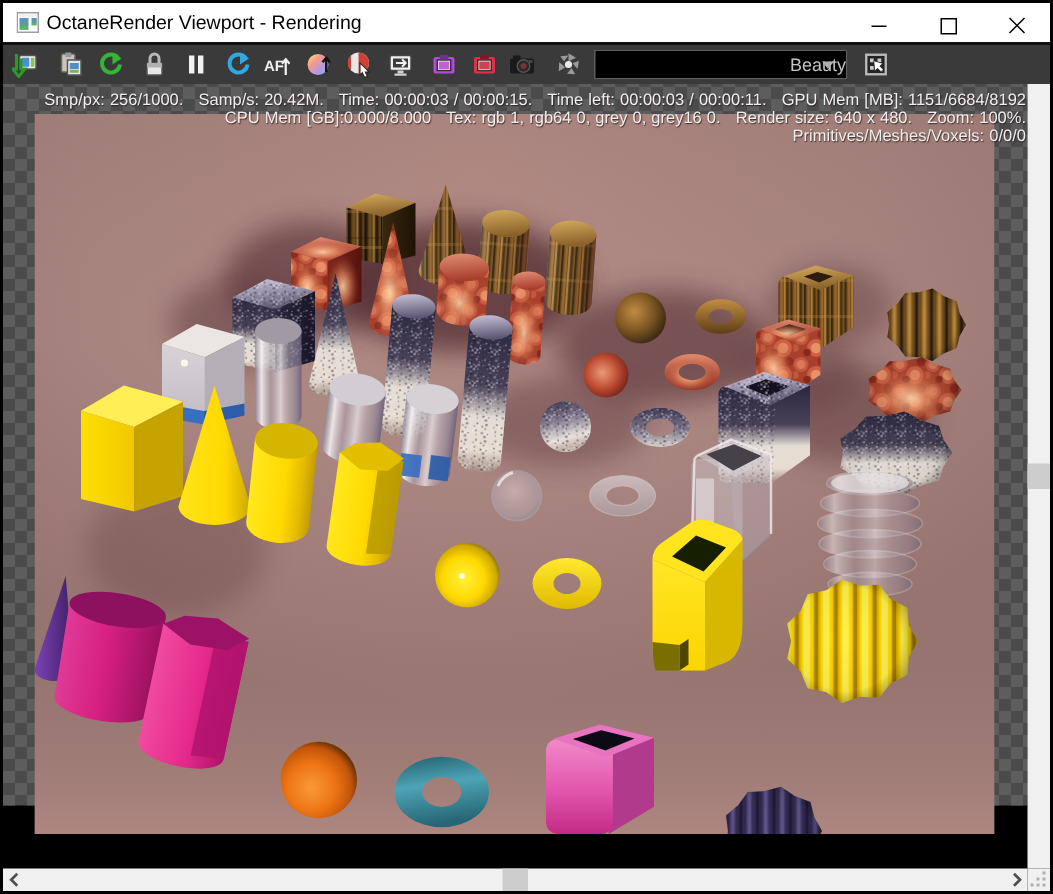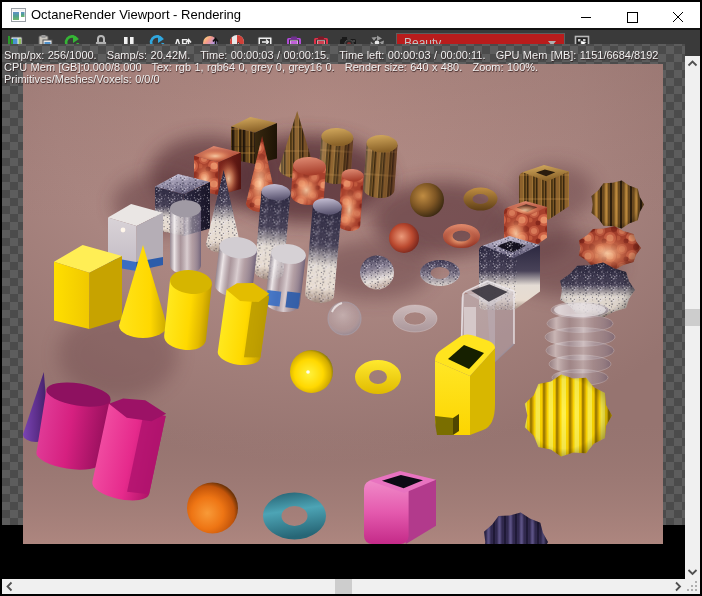--- a/index.html
+++ b/index.html
@@ -1,24 +1,24 @@
 <!DOCTYPE html>
 <html><head><meta charset="utf-8"><style>
 * { margin:0; padding:0; box-sizing:border-box; }
 html,body { width:702px; height:596px; overflow:hidden; background:#fff; font-family:"Liberation Sans",sans-serif; }
-#win { position:absolute; left:0; top:0; width:702px; height:596px; background:#000; }
+#win { position:absolute; left:0; top:0; width:702px; height:596px; background:#000;text-align:right; }
 #title { position:absolute; left:2px; top:2px; width:698px; height:26px; background:#fff; }
 #title .txt { position:absolute; left:29px; top:5px; font-size:13px; color:#000; }
 #tbtn { position:absolute; right:2px; top:2px; height:26px; font-size:0; }
 .cap { display:inline-block; width:46px; height:26px; position:relative; vertical-align:top; }
 #toolbar { position:absolute; left:2px; top:28px; width:698px; height:32px; background:#3a3a3a; border-top:2px solid #111; }
 .tic { position:absolute; top:4px; width:20px; height:18px; }
-#combo { position:absolute; left:394px; top:3px; width:169px; height:20px; background:#b91c1c; border:1px solid #5e5e5e; color:#c2c2c2; font-size:12px; line-height:18px; padding-left:7px; }
+#combo { position:absolute; left:394px; top:3px; width:169px; height:20px; background:#000000; border:1px solid #5e5e5e; color:#c2c2c2; font-size:12px; line-height:18px; padding-left:7px; }
 #combo .arr { position:absolute; right:8px; top:7px; width:0; height:0; border-left:4px solid transparent; border-right:4px solid transparent; border-top:5px solid #b0b0b0; }
-#viewport { position:absolute; left:2px; top:44px; width:683px; height:481px;
+#viewport { position:absolute; left:2px; top:56px; width:683px; height:481px;
   background-color:#4b4b4b;
   background-image:linear-gradient(45deg,#5d5d5d 25%,transparent 25%,transparent 75%,#5d5d5d 75%),
                    linear-gradient(45deg,#5d5d5d 25%,transparent 25%,transparent 75%,#5d5d5d 75%);
   background-size:16px 16px; background-position:0px 2px,8px 10px; }
 #render { position:absolute; left:21px; top:20px; width:640px; height:480px; }
 #stat { position:absolute; left:2px; top:0px; width:680px; color:#f0f0f0; font-size:11px; line-height:12.3px; padding-top:4.5px; word-spacing:0.33px; text-shadow:0.5px 0.5px 0.8px rgba(40,20,20,0.85); white-space:pre; }
 #vsb { position:absolute; left:685px; top:56px; width:15px; height:523px; background:#f0f0f0; }
 #hsb { position:absolute; left:2px; top:579px; width:683px; height:15px; background:#f0f0f0; }
 #corner { position:absolute; left:685px; top:579px; width:15px; height:15px; background:#f0f0f0; }
 .thumb { position:absolute; background:#cdcdcd; }

